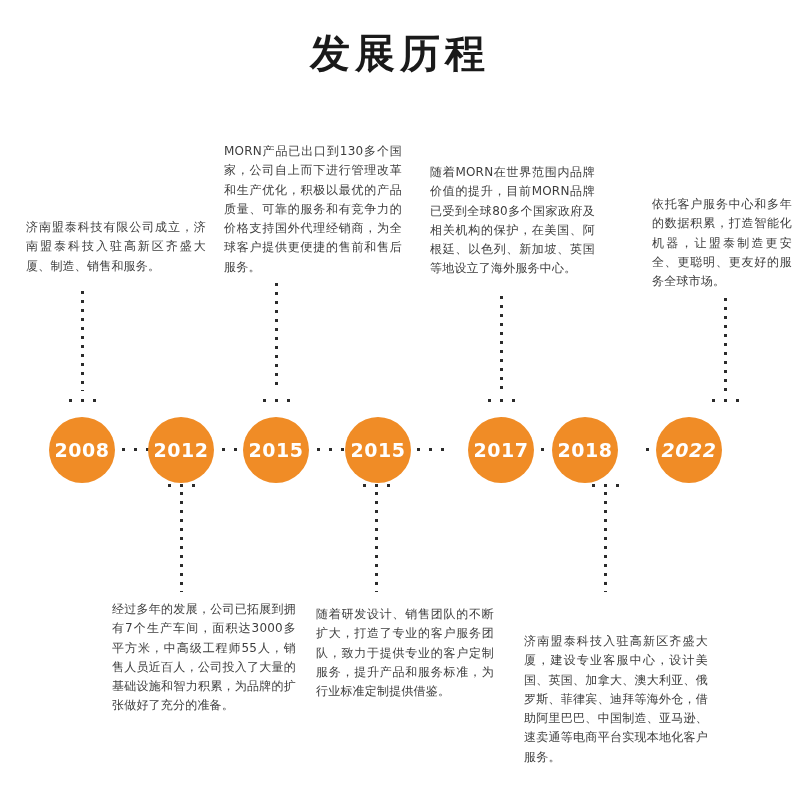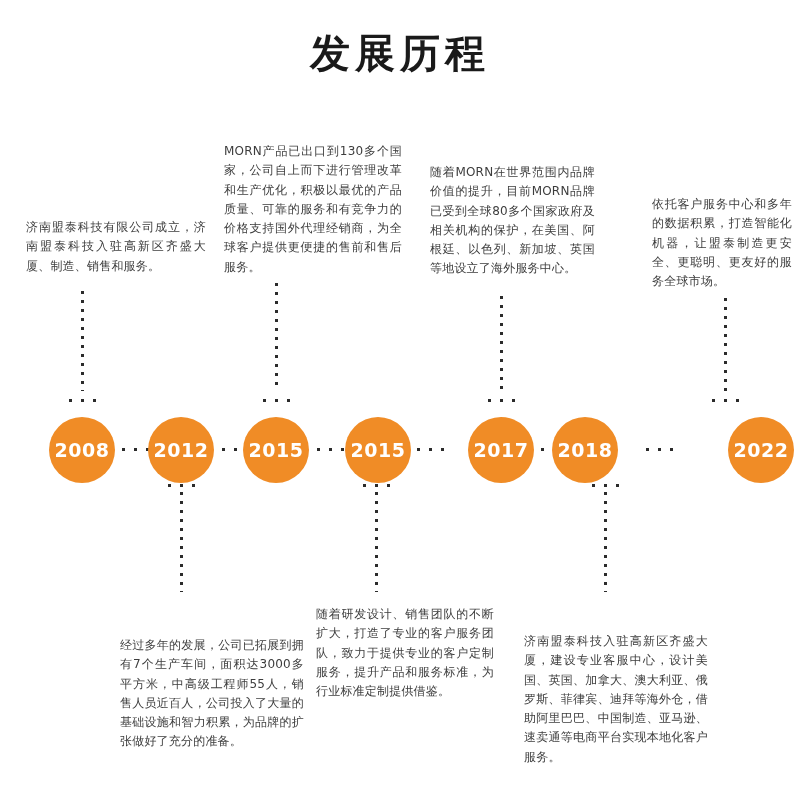--- a/index.html
+++ b/index.html
@@ -124,21 +124,21 @@
     <span></span>
   </div>
 
   <div class="year-circle" style="left:148px; top:417px;">2012</div>
   <div class="flare" style="left:168px; top:484px;">
     <span></span>
     <span></span>
     <span></span>
   </div>
   <div class="connector" style="left:180px; top:492px; height:100px;"></div>
-  <div class="milestone-text" style="left:120px; top:600px; width:184px;margin-top:36px;">经过多年的发展，公司已拓展到拥有7个生产车间，面积达3000多平方米，中高级工程师55人，销售人员近百人，公司投入了大量的基础设施和智力积累，为品牌的扩张做好了充分的准备。</div>
+  <div class="milestone-text" style="left:112px; top:600px; width:184px;">经过多年的发展，公司已拓展到拥有7个生产车间，面积达3000多平方米，中高级工程师55人，销售人员近百人，公司投入了大量的基础设施和智力积累，为品牌的扩张做好了充分的准备。</div>
 
   <div class="axis-dots" style="left:222px; top:448px;">
     <span></span>
     <span></span>
     <span></span>
   </div>
 
   <div class="milestone-text" style="left:224px; top:142px; width:178px;">MORN产品已出口到130多个国家，公司自上而下进行管理改革和生产优化，积极以最优的产品质量、可靠的服务和有竞争力的价格支持国外代理经销商，为全球客户提供更便捷的售前和售后服务。</div>
   <div class="connector" style="left:275px; top:283px; height:108px;"></div>
   <div class="flare" style="left:263px; top:399px;">
@@ -199,15 +199,15 @@
     <span></span>
   </div>
 
   <div class="milestone-text" style="left:652px; top:195px; width:140px;">依托客户服务中心和多年的数据积累，打造智能化机器，让盟泰制造更安全、更聪明、更友好的服务全球市场。</div>
   <div class="connector" style="left:724px; top:298px; height:93px;"></div>
   <div class="flare" style="left:712px; top:399px;">
     <span></span>
     <span></span>
     <span></span>
   </div>
-  <div class="year-circle" style="left:728px; top:417px;">2022</div>
+  <div class="year-circle" style="left:656px; top:417px;font-style:italic;">2022</div>
 
 </div>
 
 </body></html>

